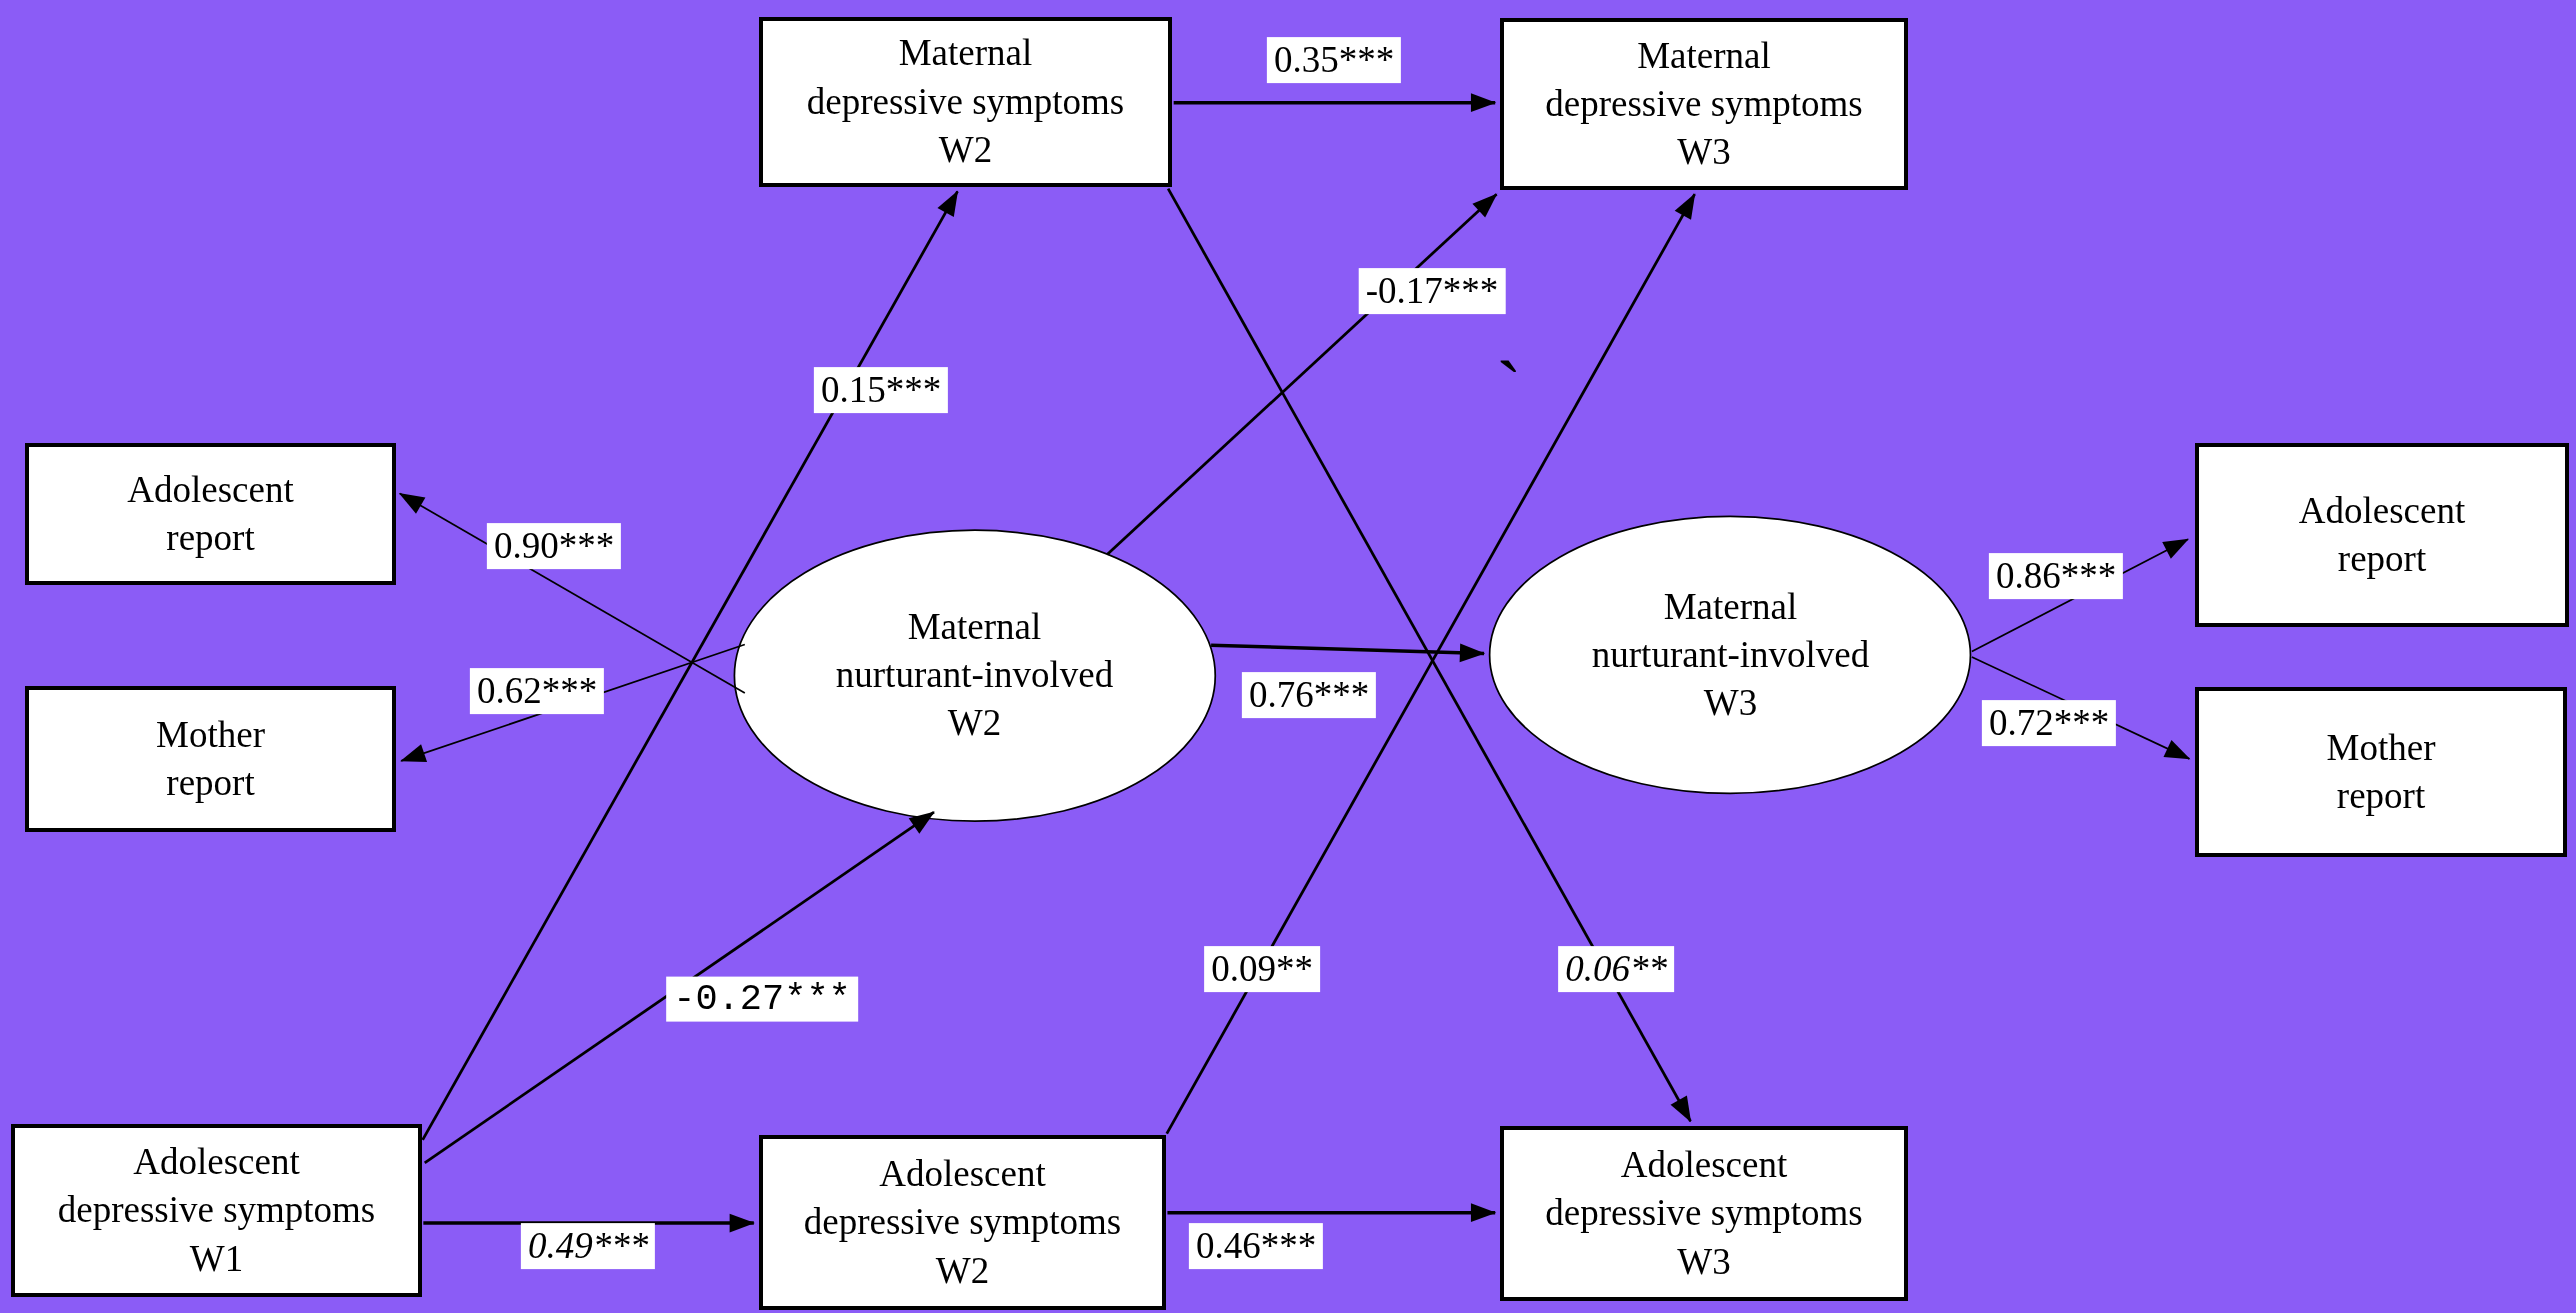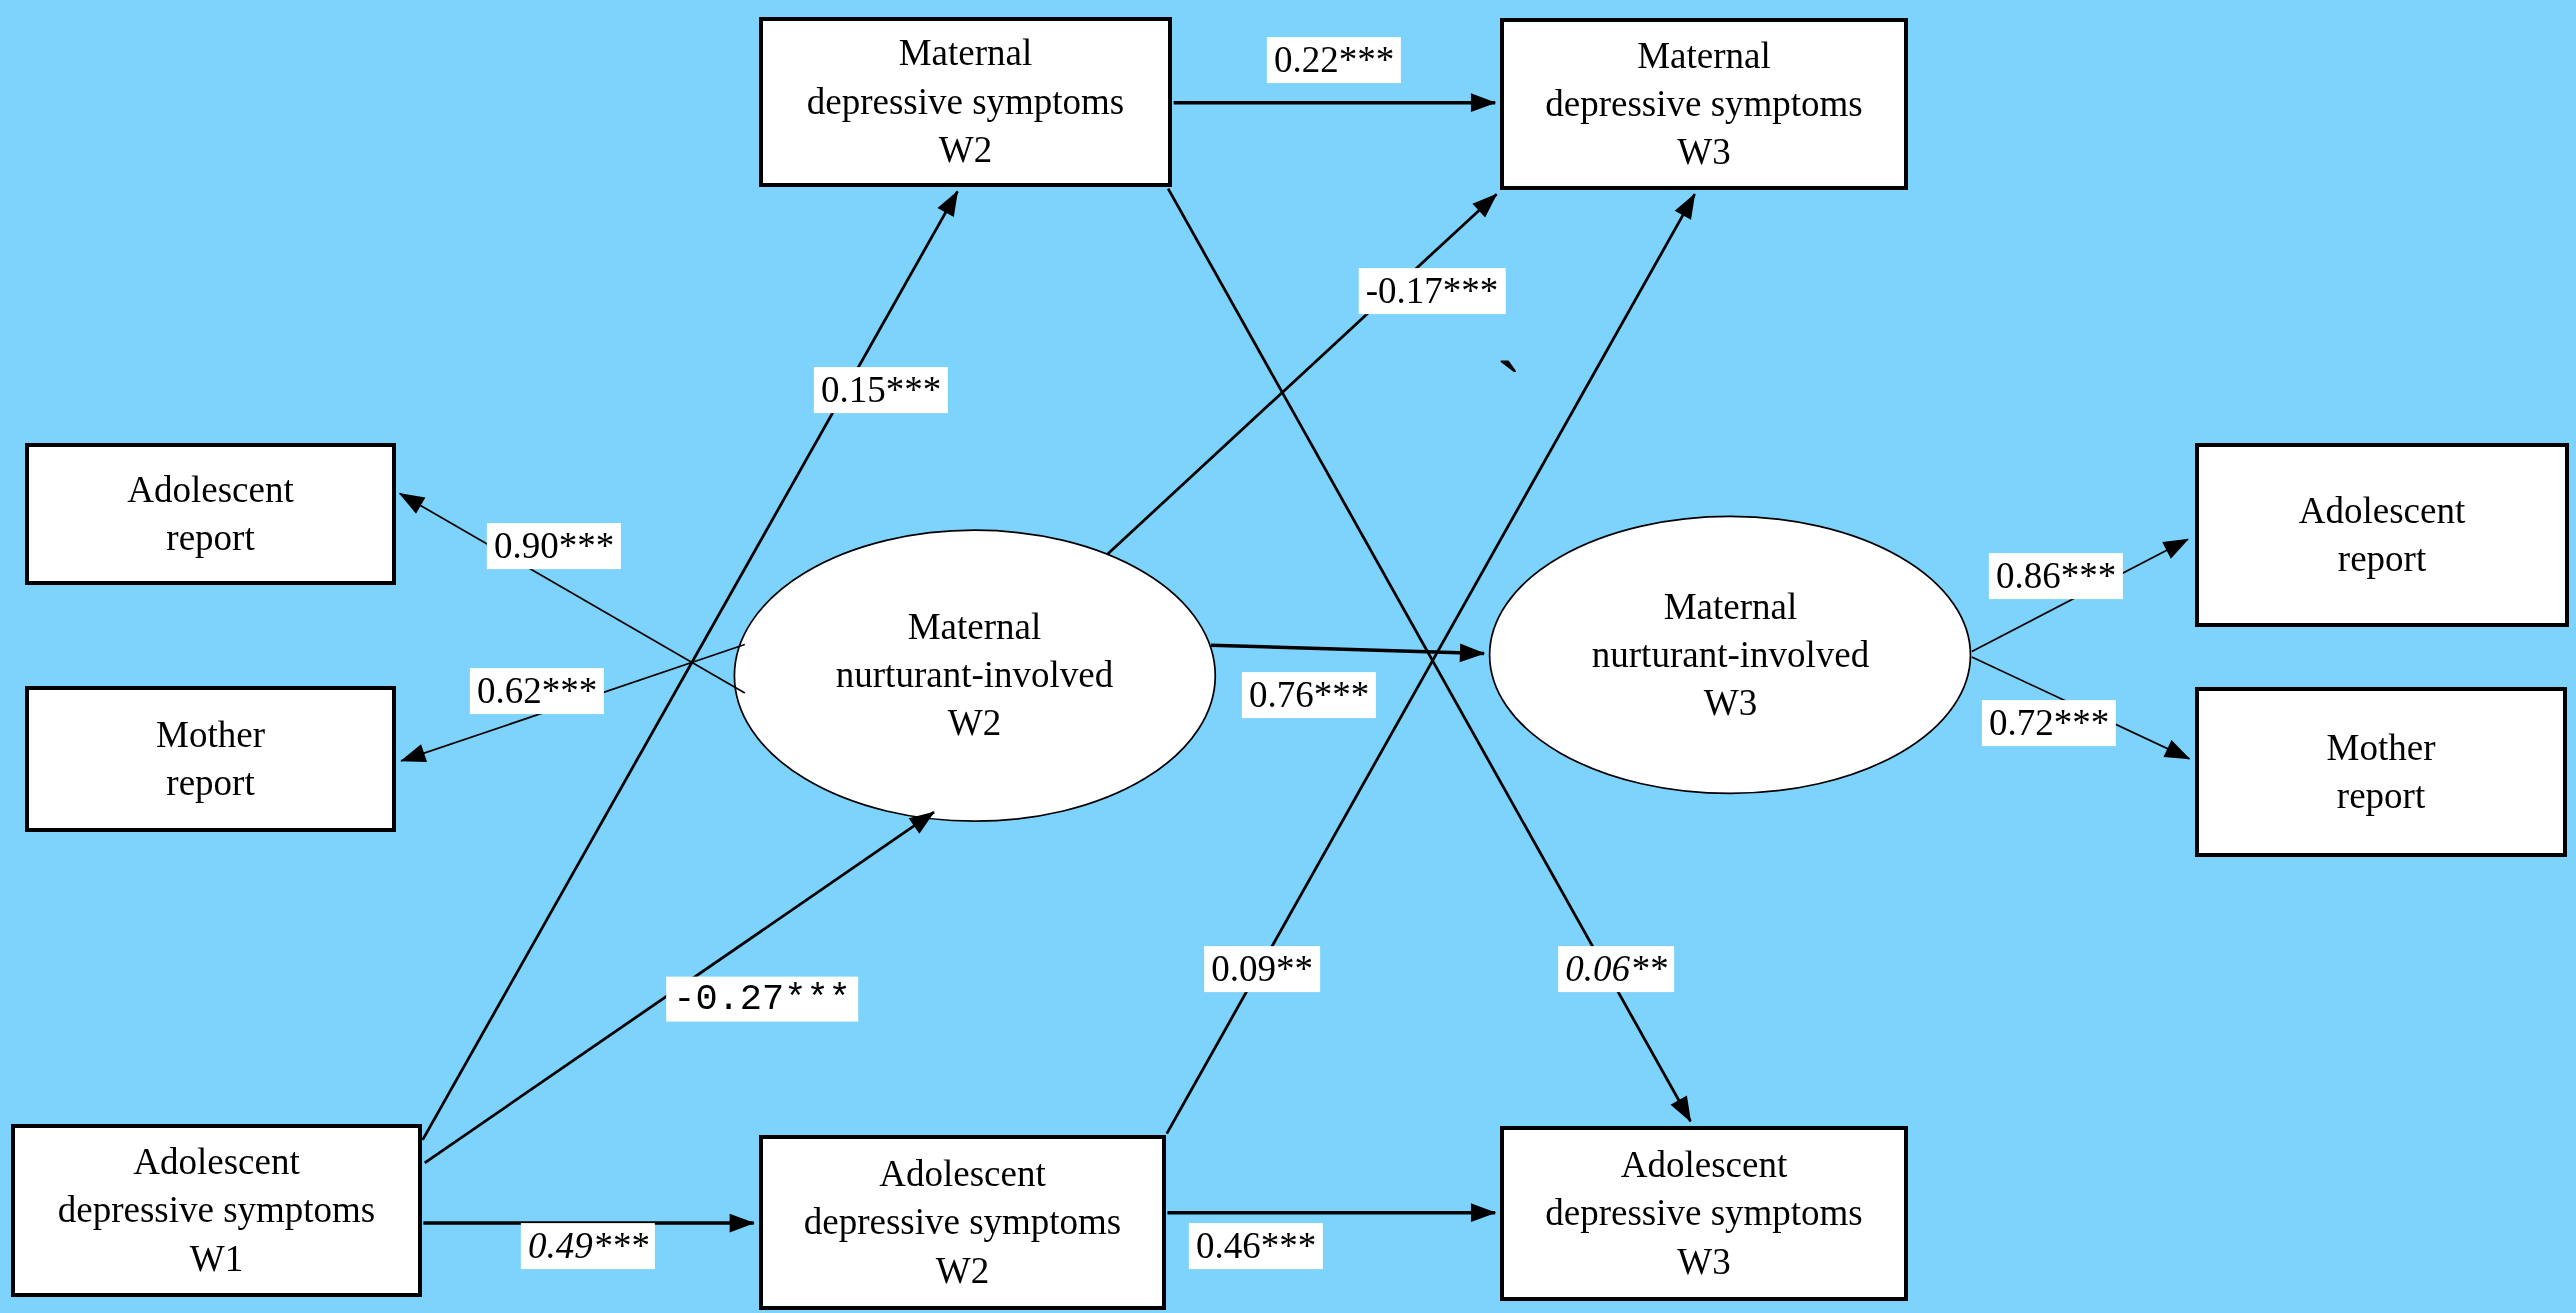--- a/index.html
+++ b/index.html
@@ -4,21 +4,21 @@
 <style>
   html, body {
     margin: 0;
     padding: 0;
     background: #ffffff;
   }
   #canvas {
     position: relative;
     width: 2576px;
     height: 1314px;
-    background: #7dd3fc;
+    background: #8b5cf6;
     font-family: "Liberation Serif", "DejaVu Serif", serif;
     color: #000000;
     overflow: hidden;
   }
   #lines-layer {
     position: absolute;
     left: 0;
     top: 0;
     z-index: 1;
   }
@@ -143,21 +143,21 @@
     <span>Maternal
 nurturant-involved
 W2</span>
   </div>
   <div class="latent-label" style="left:1488px; top:565px; width:485px; height:180px;">
     <span>Maternal
 nurturant-involved
 W3</span>
   </div>
 
-  <div class="coef" style="left:1334px; top:60px;">0.22***</div>
+  <div class="coef" style="left:1334px; top:60px;">0.35***</div>
   <div class="coef" style="left:881px; top:390px;">0.15***</div>
   <div class="coef" style="left:1419px; top:291px;margin-left:13px;">-0.17***</div>
   <div class="coef" style="left:554px; top:546px;">0.90***</div>
   <div class="coef" style="left:537px; top:691px;">0.62***</div>
   <div class="coef" style="left:1309px; top:687px;margin-top:8px;">0.76***</div>
   <div class="coef" style="left:2056px; top:576px;">0.86***</div>
   <div class="coef" style="left:2049px; top:723px;">0.72***</div>
   <div class="coef" style="left:762px; top:999px;font-family:Liberation Mono, monospace;">-0.27***</div>
   <div class="coef" style="left:1262px; top:969px;">0.09**</div>
   <div class="coef" style="left:1616px; top:969px;font-style:italic;">0.06**</div>

